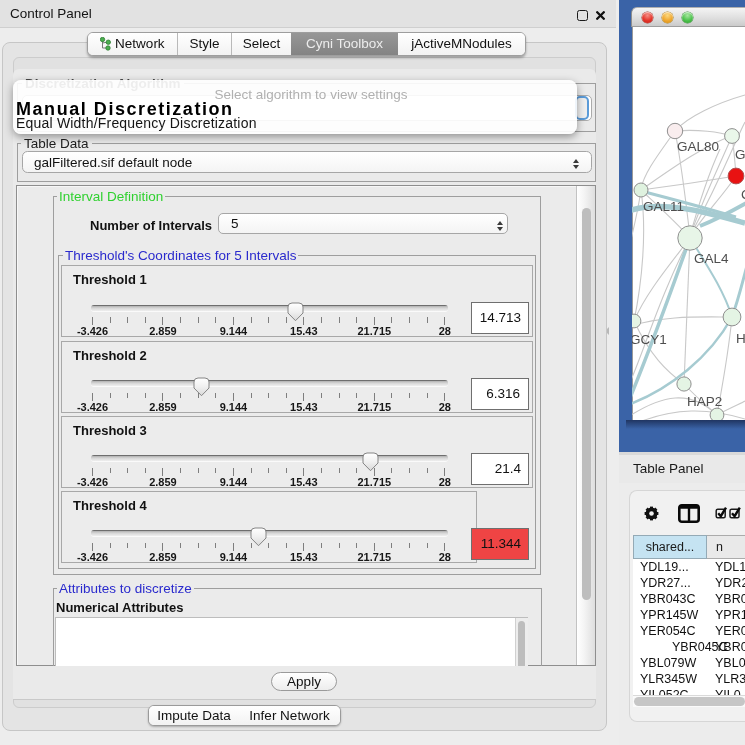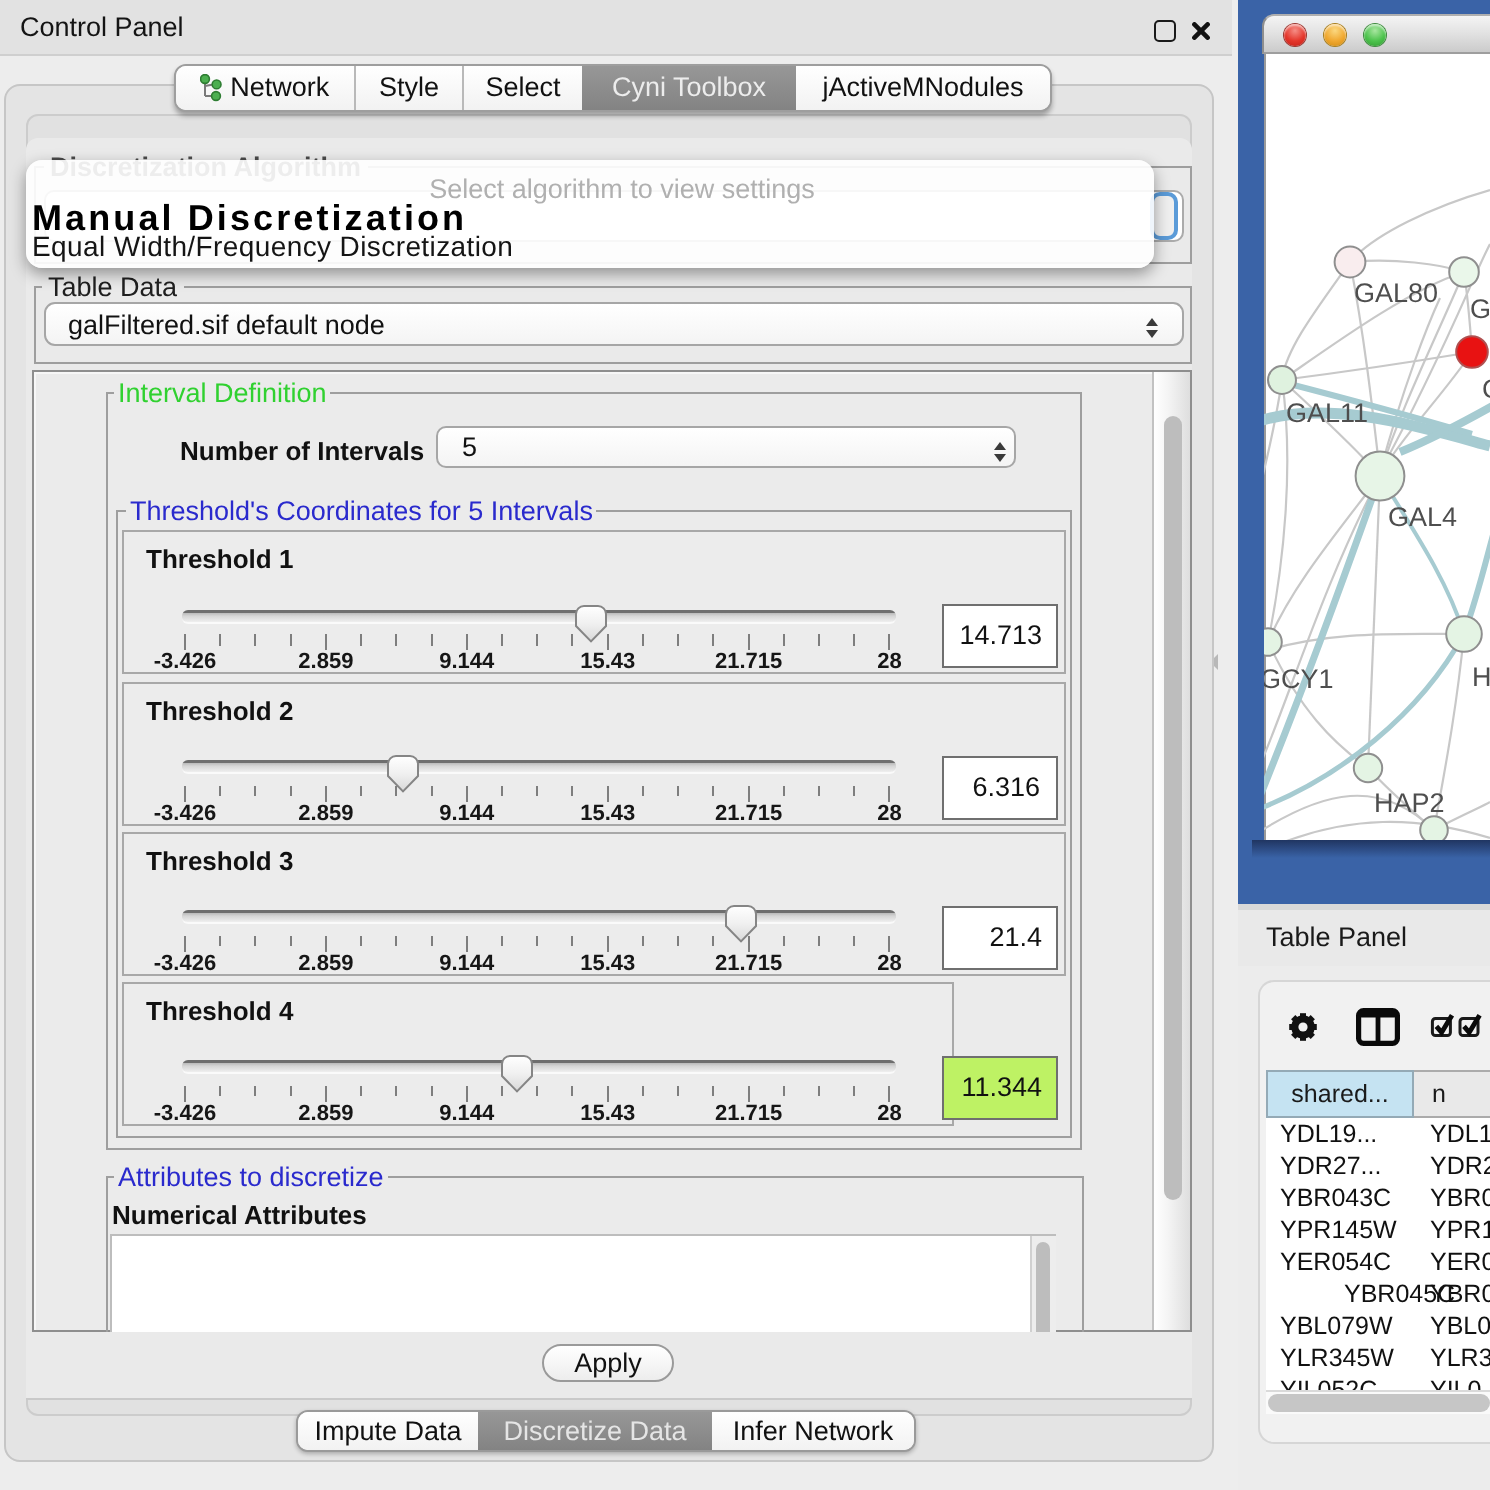--- a/index.html
+++ b/index.html
@@ -353,42 +353,41 @@
     <svg style="position:absolute;left:187.5px;top:35.5px;" width="17" height="20" viewBox="0 0 17 20">
       <path d="M1,5 a4,4 0 0 1 4,-4 h7 a4,4 0 0 1 4,4 v6 l-7.5,7.7 l-7.5,-7.7 z" fill="url(#tg4)" stroke="#858585" stroke-width="1"></path>
       <defs>
         <linearGradient id="tg4" x1="0" y1="0" x2="0" y2="1">
         <stop offset="0" stop-color="#FFFFFF"></stop>
           <stop offset="0.5" stop-color="#F0F0F0"></stop>
           <stop offset="1" stop-color="#D8D8D8"></stop>
       </linearGradient>
       </defs>
     </svg>
-    <div style="position:absolute;left:409px;top:36px;width:58px;height:32px;background:#bef264;border:1px solid #6F6F6F;
+    <div style="position:absolute;left:409px;top:36px;width:58px;height:32px;background:#ef4444;border:1px solid #6F6F6F;
          box-sizing:border-box;font-size:13.5px;color:#111;line-height:30px;text-align:right;padding-right:7px;">11.344</div>
   </div>
 
 <div class="abs" style="left:53px;top:588px;width:489px;height:78px;border:1px solid #9E9E9E;border-bottom:none;box-sizing:border-box;"></div>
 <div class="abs" style="left:57px;top:581px;padding:0 2px;background:#EBEBEB;font-size:13.5px;color:#2A2ACD;">Attributes to discretize</div>
 <div class="abs b" style="left:56px;top:600px;font-size:13px;color:#111;">Numerical Attributes</div>
 <div class="abs" style="left:55px;top:617px;width:473px;height:49px;background:#FFF;border:1px solid #BDBDBD;border-bottom:none;box-sizing:border-box;
      font-size:13px;color:#111;overflow:hidden;padding-top:2px;">
 </div>
 <div class="abs" style="left:515px;top:618px;width:13px;height:48px;background:#EDEDED;border-left:1px solid #D0D0D0;box-sizing:border-box;"></div>
 <div class="abs" style="left:518px;top:621px;width:7px;height:45px;background:#BDBDBD;border-radius:3.5px 3.5px 0 0;"></div>
 
 <div class="abs" style="left:271px;top:672px;width:66px;height:19px;border:1px solid #9A9A9A;border-radius:10px;
      background:linear-gradient(#FFFFFF,#EDEDED);box-sizing:border-box;text-align:center;
      font-size:13.5px;color:#111;line-height:17px;">Apply</div>
 
 <div class="abs" style="left:148px;top:705px;height:19px;border:1px solid #9A9A9A;border-radius:6px;
      overflow:hidden;display:flex;background:#FCFCFC;box-shadow:0 1px 2px rgba(0,0,0,0.25);
      font-size:13.5px;color:#111;">
   <div style="width:90px;line-height:19px;text-align:center;background:linear-gradient(#FFF,#F2F2F2);">Impute Data</div>
-  <div style="width:117px;line-height:19px;text-align:center;background:linear-gradient(#979797,#838383);color:#E5E5E5;">Discretize Data</div>
   <div style="width:101px;line-height:19px;text-align:center;background:linear-gradient(#FFF,#F2F2F2);">Infer Network</div>
 </div>
 
 <div class="abs" style="left:13px;top:80px;width:564px;height:54px;background:rgba(255,255,255,0.9);
      border-radius:8px;box-shadow:0 3px 8px rgba(0,0,0,0.38);z-index:50;"></div>
 <div class="abs" style="left:13px;top:88px;width:564px;height:14px;text-align:center;z-index:51;
      font-size:13.5px;color:#B0B0B0;line-height:14px;margin-left:16px;">Select algorithm to view settings</div>
 <div class="abs b" style="left:16px;top:102px;z-index:51;font-size:18px;color:#000;line-height:14px;letter-spacing:1.55px;">Manual Discretization</div>
 <div class="abs" style="left:16px;top:116px;z-index:51;font-size:14px;color:#141414;line-height:14px;letter-spacing:0.2px;">Equal Width/Frequency Discretization</div>
 

